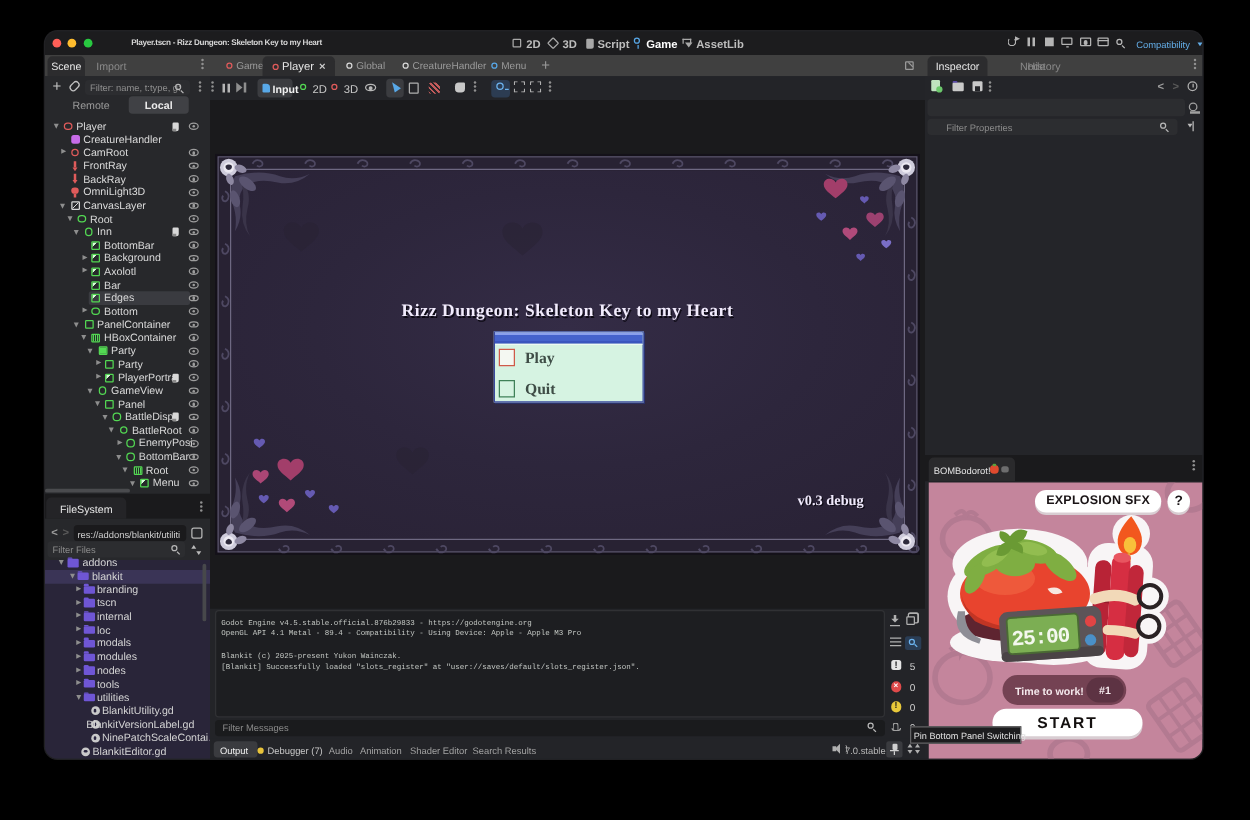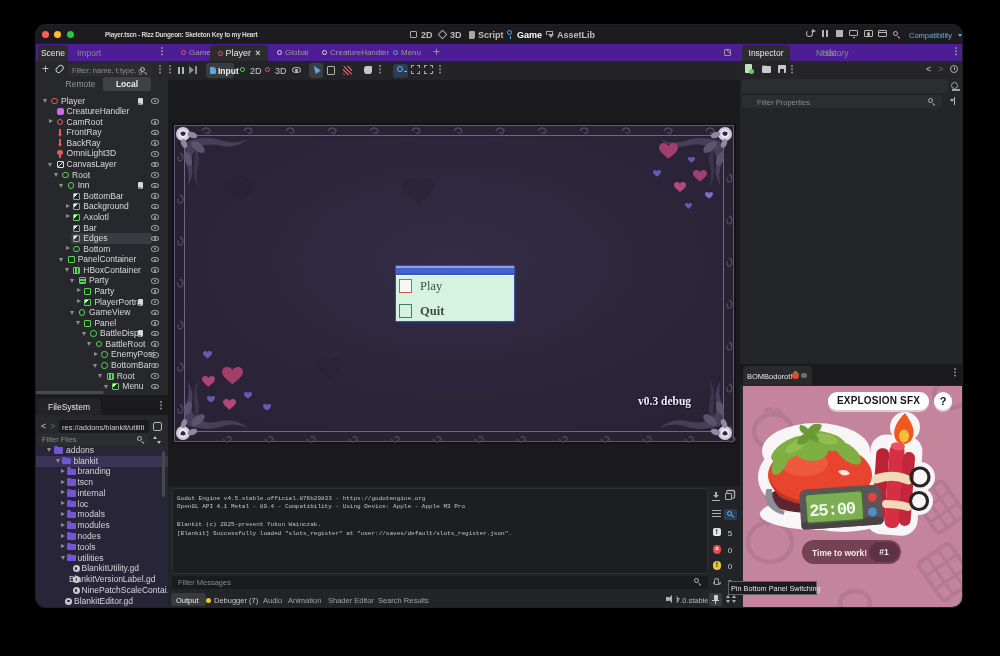--- a/index.html
+++ b/index.html
@@ -1,21 +1,21 @@
 <!DOCTYPE html>
 <html><head><meta charset="utf-8"><style>
 *{margin:0;padding:0;box-sizing:border-box}
 html,body{width:1000px;height:656px;background:#000;overflow:hidden;font-family:"Liberation Sans",sans-serif}
 .ab{position:absolute}
 #win{position:absolute;left:36px;top:25px;width:926px;height:582px;background:#232428;border-radius:10px;overflow:hidden;font-size:9px;color:#c8c8c8;box-shadow:0 0 0 1px rgba(120,120,130,.28),0 8px 30px rgba(0,0,0,.6)}
 
 #titlebar{position:absolute;left:0;top:0;width:926px;height:19px;background:#1c1c1e}
 .tl{position:absolute;top:5.5px;width:7px;height:7px;border-radius:50%}
 
-#tabstrip{position:absolute;left:0;top:19px;width:926px;height:17px;background:#4c1d95}
+#tabstrip{position:absolute;left:0;top:19px;width:926px;height:17px;background:#404040}
 .atab{position:absolute;top:1px;height:16px;background:#2c2c2e;border-radius:4px 4px 0 0;display:flex;align-items:center;justify-content:center;color:#e8e8e8}
 .gtab{position:absolute;top:0;height:17px;display:flex;align-items:center;color:#9a9a9a;font-size:8px}
 .ring{display:inline-block;border-radius:50%}
 
 #leftdock{position:absolute;left:0;top:36px;width:132px;height:546px;background:#27282b}
 #center{position:absolute;left:132px;top:36px;width:572px;height:546px;background:#232428}
 #rightdock{position:absolute;left:704px;top:36px;width:222px;height:546px;background:#242529}
 
 .trow{position:absolute;left:0;width:132px;height:11px;color:#dadada;font-size:8.5px}
 .trow span{position:absolute;top:0;line-height:11px;white-space:nowrap}
@@ -103,21 +103,21 @@
 <div id="leftdock">
 
   <div class="ab" style="left:4px;top:1px;width:11px;font-size:12px;color:#c2c2c2;text-align:center">+</div>
   <div class="ab" style="left:19px;top:5px;width:9px;height:5.5px;border:1.4px solid #c2c2c2;border-radius:3px;transform:rotate(-45deg)"></div>
   <div class="ibox" style="left:32px;top:3px;width:84px;height:12px"></div>
   <div class="ab" style="left:36px;top:5px;font-size:7.5px;color:#8e8e8e;white-space:nowrap">Filter: name, t:type, g:</div>
   <div class="mag" style="left:104px;top:6px"></div>
   <div class="dots" style="left:123px;top:4px"></div>
 
   <div class="ab" style="left:67px;top:16px;width:48px;height:14px;background:#404145;border-radius:3px"></div>
-  <div class="ab" style="left:22px;top:18px;width:45px;text-align:center;font-size:8.5px;color:#9a9a9a">Remote</div>
+  <div class="ab" style="left:22px;top:18px;width:45px;font-size:8.5px;color:#9a9a9a">Remote</div>
   <div class="ab" style="left:67px;top:18px;width:48px;text-align:center;font-size:8.5px;color:#ececec;font-weight:bold">Local</div>
 
   <div id="scenetree">
   <div class="trow" style="top:34.5px">
           <i class="chd" style="left:6.5px"></i>
           <i class="nri" style="left:15.0px"></i>
           <span style="left:25.0px">Player</span>
           <i class="scr"></i>
           <i class="eye"></i>
         </div>
@@ -490,25 +490,26 @@
 <use href="#ht" transform="translate(533,69) scale(0.40)" fill="#7a6ec6"></use>
 <use href="#ht" transform="translate(513,80) scale(0.35)" fill="#655ab2"></use>
 <use href="#ht" transform="translate(31,228) scale(0.45)" fill="#655ab2"></use>
 <use href="#ht" transform="translate(50,244) scale(1.05)" fill="#a23e6a"></use>
 <use href="#ht" transform="translate(30,253) scale(0.65)" fill="#ab4675"></use>
 <use href="#ht" transform="translate(35,273) scale(0.40)" fill="#655ab2"></use>
 <use href="#ht" transform="translate(51,276) scale(0.65)" fill="#b04a78"></use>
 <use href="#ht" transform="translate(72,269) scale(0.40)" fill="#655ab2"></use>
 <use href="#ht" transform="translate(91,281) scale(0.40)" fill="#655ab2"></use>
 </svg>
+<div class="ab" style="left:0;top:119px;width:564px;text-align:center;font-family:'Liberation Serif',serif;font-weight:bold;font-size:14px;color:#f2ecfd;text-shadow:1px 1px 0 #0d0a14;letter-spacing:.5px">Rizz Dungeon: Skeleton Key to my Heart</div>
 <div class="ab" style="left:223px;top:142px;width:120px;height:57px;background:#d6f3e2;border:1px solid #3a4a9e;box-shadow:1px 1px 0 #2a3372"></div>
 <div class="ab" style="left:224px;top:143px;width:118px;height:9px;background:linear-gradient(180deg,#8aa0ec 0 22%,#4563cc 22% 78%,#3a55be 78%)"></div>
 <div class="ab" style="left:224px;top:152px;width:118px;height:1px;background:#eefaf2"></div>
 <div class="ab" style="left:227px;top:156px;width:13px;height:14px;background:#f4f8f2;border:1.6px solid #cf5a49"></div>
-<div class="ab" style="left:248px;top:156px;font-family:'Liberation Serif',serif;font-weight:normal;font-size:12.5px;color:#3e4c46">Play</div>
+<div class="ab" style="left:248px;top:156px;font-family:'Liberation Serif',serif;font-weight:bold;font-size:12.5px;color:#3e4c46">Play</div>
 <div class="ab" style="left:227px;top:181px;width:13px;height:14px;background:#d6f3e2;border:1.6px solid #3f8058"></div>
 <div class="ab" style="left:248px;top:181px;font-family:'Liberation Serif',serif;font-weight:bold;font-size:12.5px;color:#3e4c46">Quit</div>
 <div class="ab" style="left:466px;top:272px;font-family:'Liberation Serif',serif;font-weight:bold;font-size:11.5px;color:#f0eafc;text-shadow:1px 1px 0 #0d0a14">v0.3 debug</div>
 </div>
 
   <div class="ab" style="left:4px;top:427px;width:536px;height:86px;background:#1d1e21;border:1px solid #303134;border-radius:3px"></div>
   <div class="ab" style="left:9px;top:433.5px;font-family:'Liberation Mono',monospace;font-size:6px;color:#c2c6c2;line-height:8.8px;white-space:pre">Godot Engine v4.5.stable.official.876b29833 - https://godotengine.org
 OpenGL API 4.1 Metal - 89.4 - Compatibility - Using Device: Apple - Apple M3 Pro
 
 Blankit (c) 2025-present Yukon Wainczak.
@@ -667,17 +668,18 @@
 <circle cx="125" cy="88" r="4.5" fill="#e04444"></circle>
 <circle cx="124" cy="103" r="4.5" fill="#4a90c8"></circle>
 </g>
 </g>
         </svg>
     <div class="ab" style="left:85px;top:6px;width:101px;height:18px;background:#fff;border-radius:9px;box-shadow:0 2px 0 #d8cdd2;color:#1a1416;font-size:10px;font-weight:bold;text-align:center;line-height:18px;letter-spacing:.2px;font-family:'Liberation Sans',sans-serif">EXPLOSION SFX</div>
     <div class="ab" style="left:191px;top:6px;width:18px;height:18px;background:#fff;border-radius:50%;box-shadow:0 2px 0 #d8cdd2;color:#1a1416;font-size:11px;font-weight:bold;text-align:center;line-height:18px">?</div>
     <div class="ab" style="left:59px;top:154px;width:99px;height:24px;background:#744253;border-radius:12px"></div>
     <div class="ab" style="left:69px;top:161.5px;font-size:8.5px;font-weight:bold;color:#f4e8ec">Time to work!</div>
     <div class="ab" style="left:126px;top:156px;width:30px;height:20px;background:#5d3343;border-radius:10px;color:#f4e8ec;font-size:8.5px;font-weight:bold;text-align:center;line-height:20px">#1</div>
+    <div class="ab" style="left:51px;top:181px;width:120px;height:22px;background:#fff;border-radius:11px;box-shadow:0 2.5px 0 #d8cdd2;color:#14100f;font-size:12.5px;font-weight:bold;text-align:center;line-height:22px;letter-spacing:1.5px">START</div>
   </div>
 </div>
 <div class="ab" style="left:692px;top:556px;width:89px;height:14px;background:#1d1d1f;border:1px solid #646466;z-index:9"></div>
 <div class="ab" style="left:695px;top:559px;font-size:7.3px;color:#e2e2e2;z-index:10;white-space:nowrap">Pin Bottom Panel Switching</div>
 </div>
 
 </body></html>

